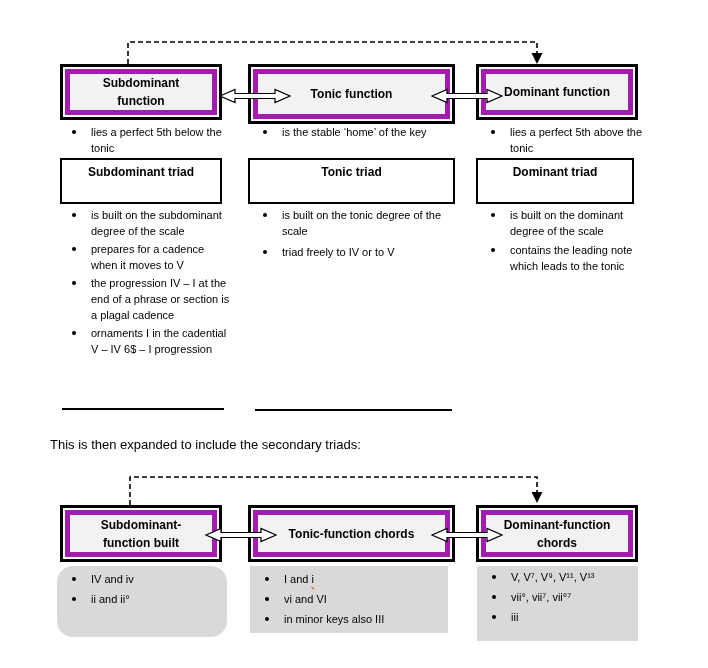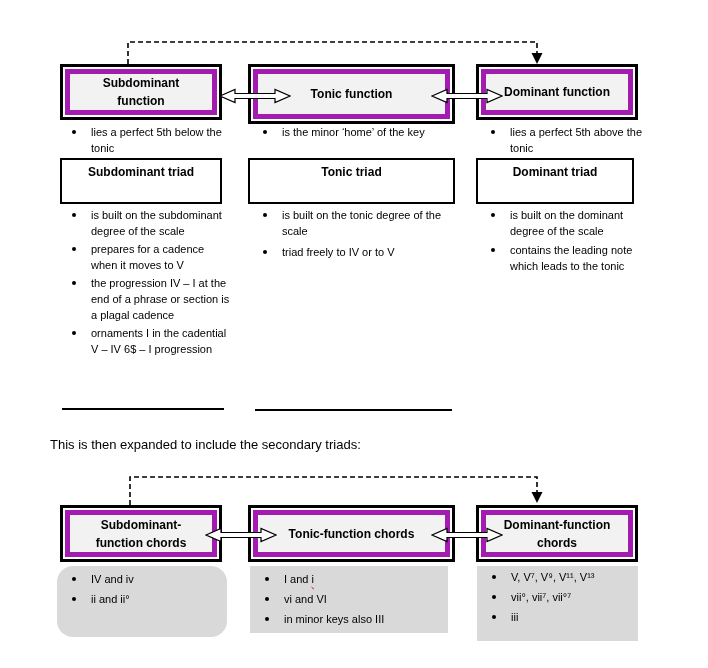--- a/index.html
+++ b/index.html
@@ -57,21 +57,21 @@
     <polygon points="1,8 16,1.5 16,5.5 56,5.5 56,1.5 71,8 56,14.5 56,10.5 16,10.5 16,14.5" fill="#fff" stroke="#000" stroke-width="1.2"></polygon>
   </svg>
   <svg class="abs" style="left:431px; top:88px;" width="72" height="16" viewBox="0 0 72 16">
     <polygon points="1,8 16,1.5 16,5.5 56,5.5 56,1.5 71,8 56,14.5 56,10.5 16,10.5 16,14.5" fill="#fff" stroke="#000" stroke-width="1.2"></polygon>
   </svg>
 
   <ul class="abs blist" style="left:57px; top:124px; width:172px;">
     <li><span>lies a perfect 5th below the tonic</span></li>
   </ul>
   <ul class="abs blist" style="left:248px; top:124px; width:207px;">
-    <li><span>is the minor ‘home’ of the key</span></li>
+    <li><span>is the stable ‘home’ of the key</span></li>
   </ul>
   <ul class="abs blist" style="left:476px; top:124px; width:168px;">
     <li><span>lies a perfect 5th above the tonic</span></li>
   </ul>
 
   <div class="abs tbox" style="left:60px; top:158px; width:162px; height:46px;">
     <span>Subdominant triad</span>
   </div>
   <div class="abs tbox" style="left:248px; top:158px; width:207px; height:46px;">
     <span>Tonic triad</span>
@@ -99,21 +99,21 @@
   <div class="abs underline-seg" style="left:255px; top:409px; width:197px;"></div>
 
   <div class="abs mid-text" style="left:50px; top:436px;">This is then expanded to include the secondary triads:</div>
 
   <svg class="abs" style="left:126px; top:472px;" width="424" height="33" viewBox="0 0 424 33">
     <polyline points="4,33 4,5 411,5 411,20" fill="none" stroke="#000" stroke-width="1.6" stroke-dasharray="5 3"></polyline>
     <polygon points="405.5,20 416.5,20 411,31" fill="#000"></polygon>
   </svg>
 
   <div class="abs fbox" style="left:60px; top:505px; width:162px; height:57px;">
-    <div class="fbox-inner">Subdominant-function chords</div>
+    <div class="fbox-inner">Subdominant-function built</div>
   </div>
   <div class="abs fbox" style="left:248px; top:505px; width:207px; height:57px;">
     <div class="fbox-inner">Tonic-function chords</div>
   </div>
   <div class="abs fbox" style="left:476px; top:505px; width:162px; height:57px;">
     <div class="fbox-inner">Dominant-function chords</div>
   </div>
 
   <svg class="abs" style="left:205px; top:527px;" width="72" height="16" viewBox="0 0 72 16">
     <polygon points="1,8 16,1.5 16,5.5 56,5.5 56,1.5 71,8 56,14.5 56,10.5 16,10.5 16,14.5" fill="#fff" stroke="#000" stroke-width="1.2"></polygon>

